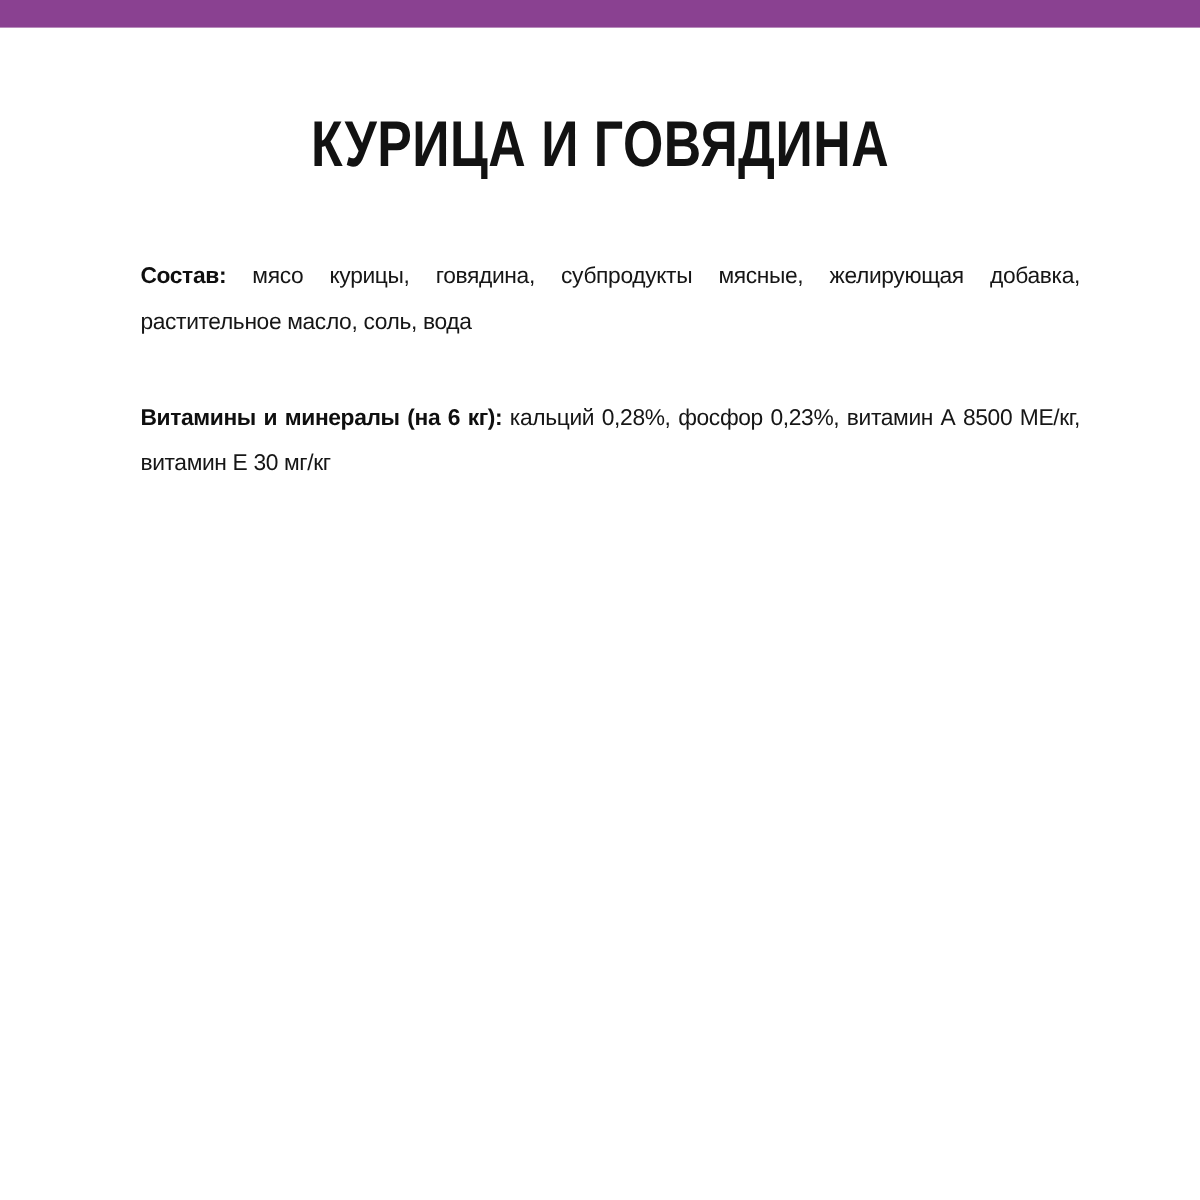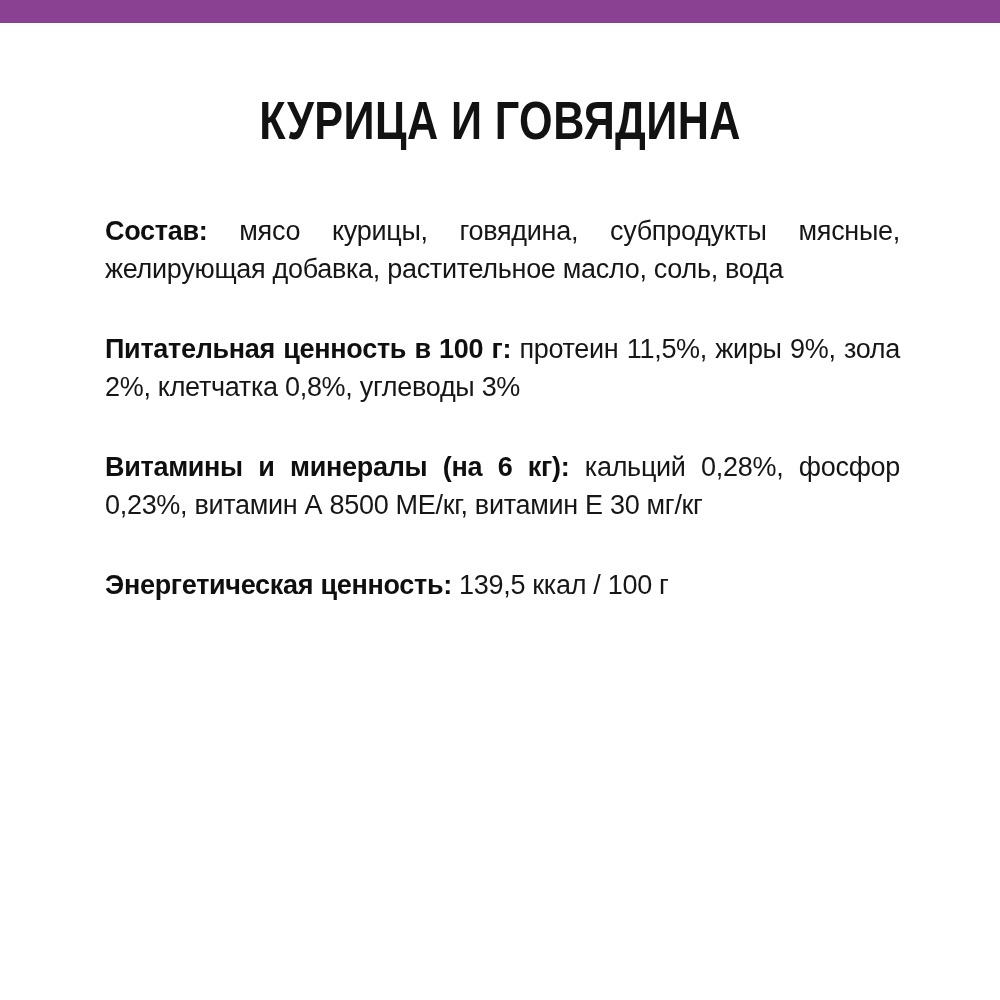--- a/index.html
+++ b/index.html
@@ -33,45 +33,43 @@
     display: inline-block;
     transform: scaleX(0.80);
     transform-origin: 50% 50%;
     letter-spacing: 0.5px;
   }
   .content {
     margin: 65px 100px 0 105px;
     width: 795px;
   }
   .section {
-    font-size: 27px;
+    font-size: 19px;
     line-height: 38px;
     letter-spacing: -0.3px;
     text-align: justify;
-    margin: 0 0 42px 0;
+    margin: 0 0 42px 12px;
     color: #161616;
   }
   .section b {
     font-weight: bold;
     color: #0f0f0f;
   }
 </style>
 </head>
 <body>
 
 <div class="page">
 
   <div class="top-bar"></div>
 
   <h1 class="title"><span class="squeeze">КУРИЦА И ГОВЯДИНА</span></h1>
 
   <div class="content">
 
     <p class="section"><b>Состав:</b> <span>мясо курицы, говядина, субпродукты мясные, желирующая добавка, растительное масло, соль, вода</span></p>
 
-    <p class="section"><b>Питательная ценность в 100 г:</b> <span>протеин 11,5%, жиры 9%, зола 2%, клетчатка 0,8%, углеводы 3%</span></p>
 
     <p class="section"><b>Витамины и минералы (на 6 кг):</b> <span>кальций 0,28%, фосфор 0,23%, витамин А 8500 МЕ/кг, витамин Е 30 мг/кг</span></p>
 
-    <p class="section"><b>Энергетическая ценность:</b> <span>139,5 ккал / 100 г</span></p>
 
   </div>
 </div>
 
 </body></html>

